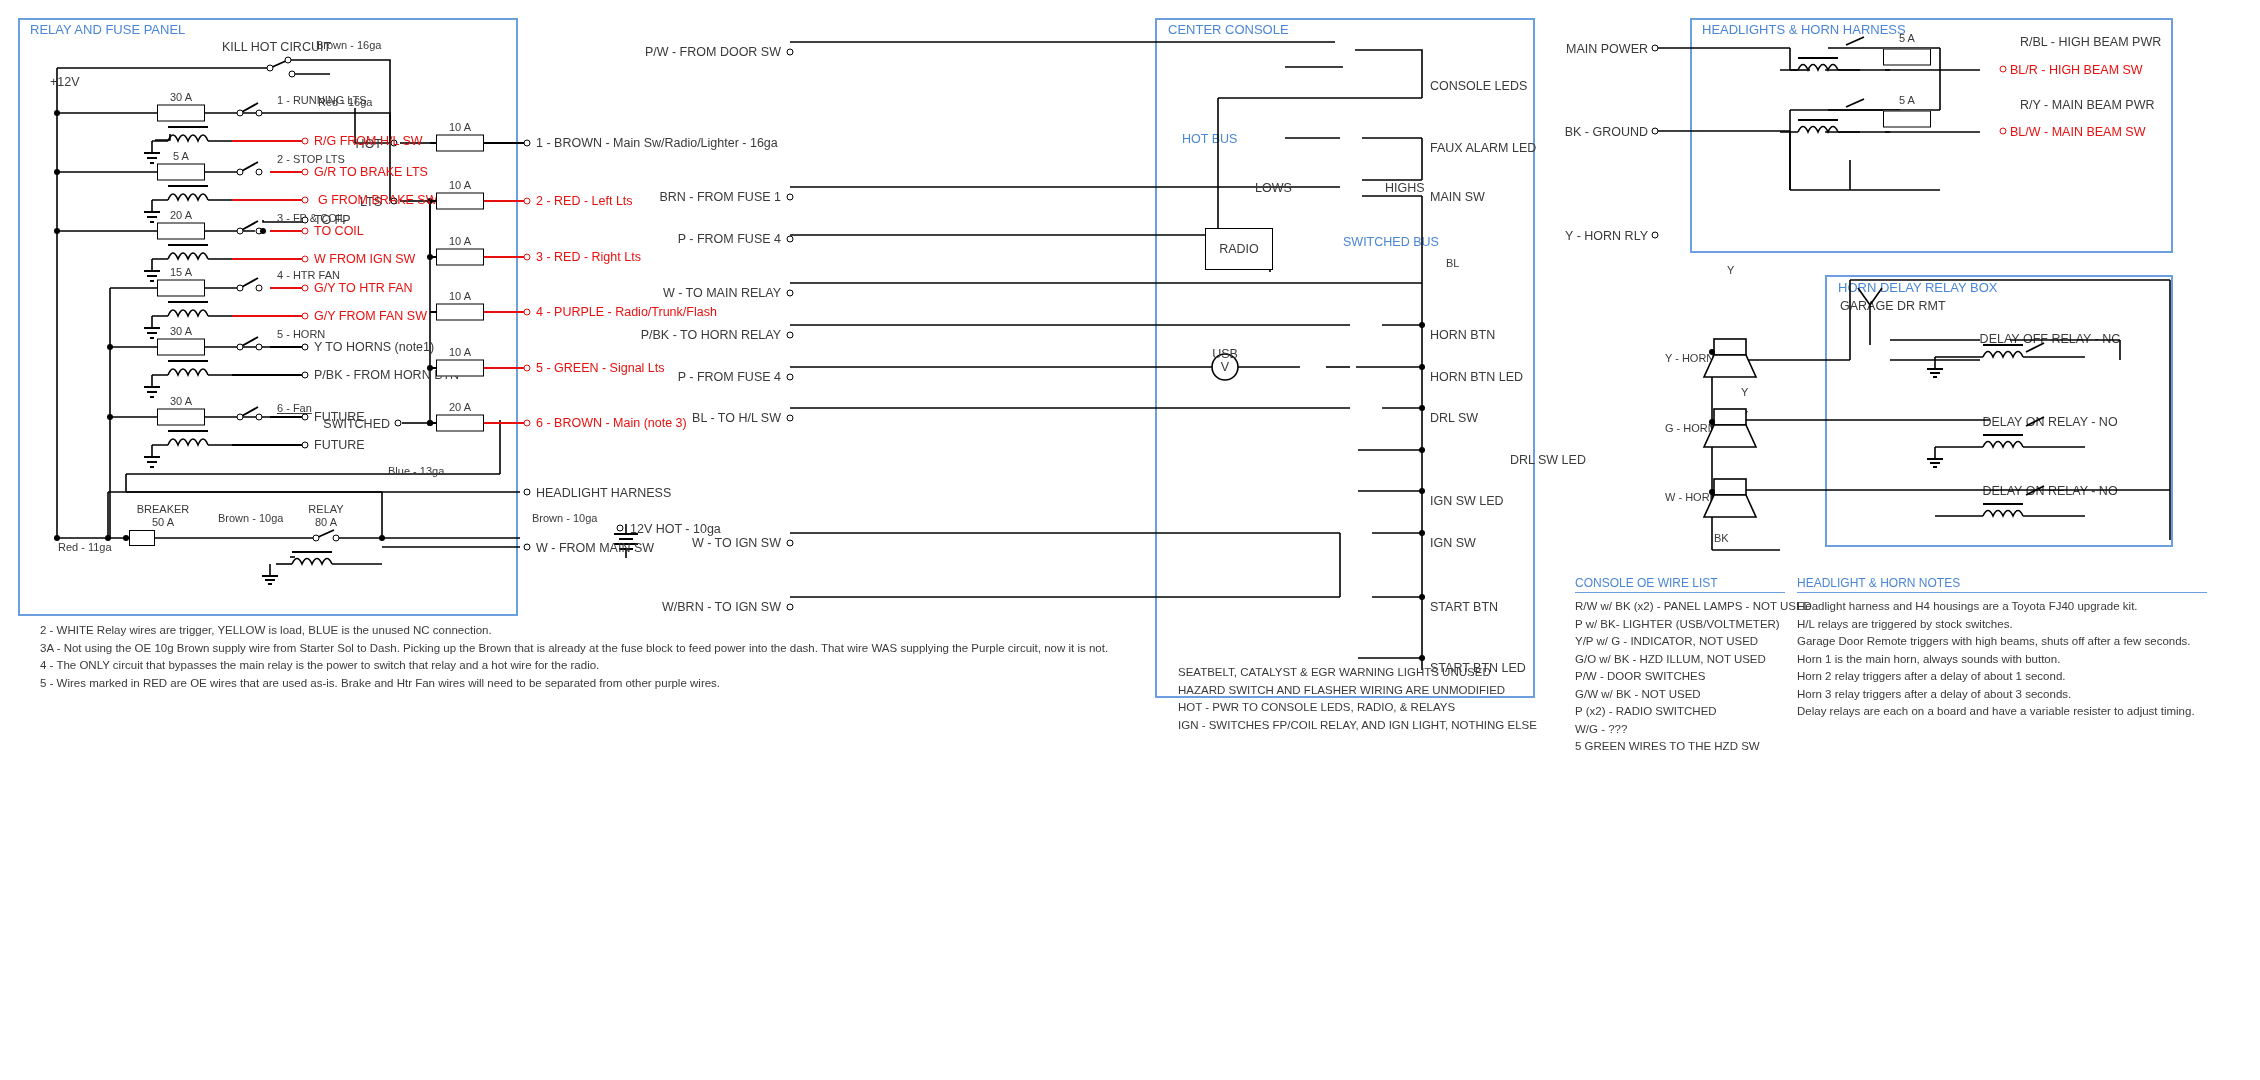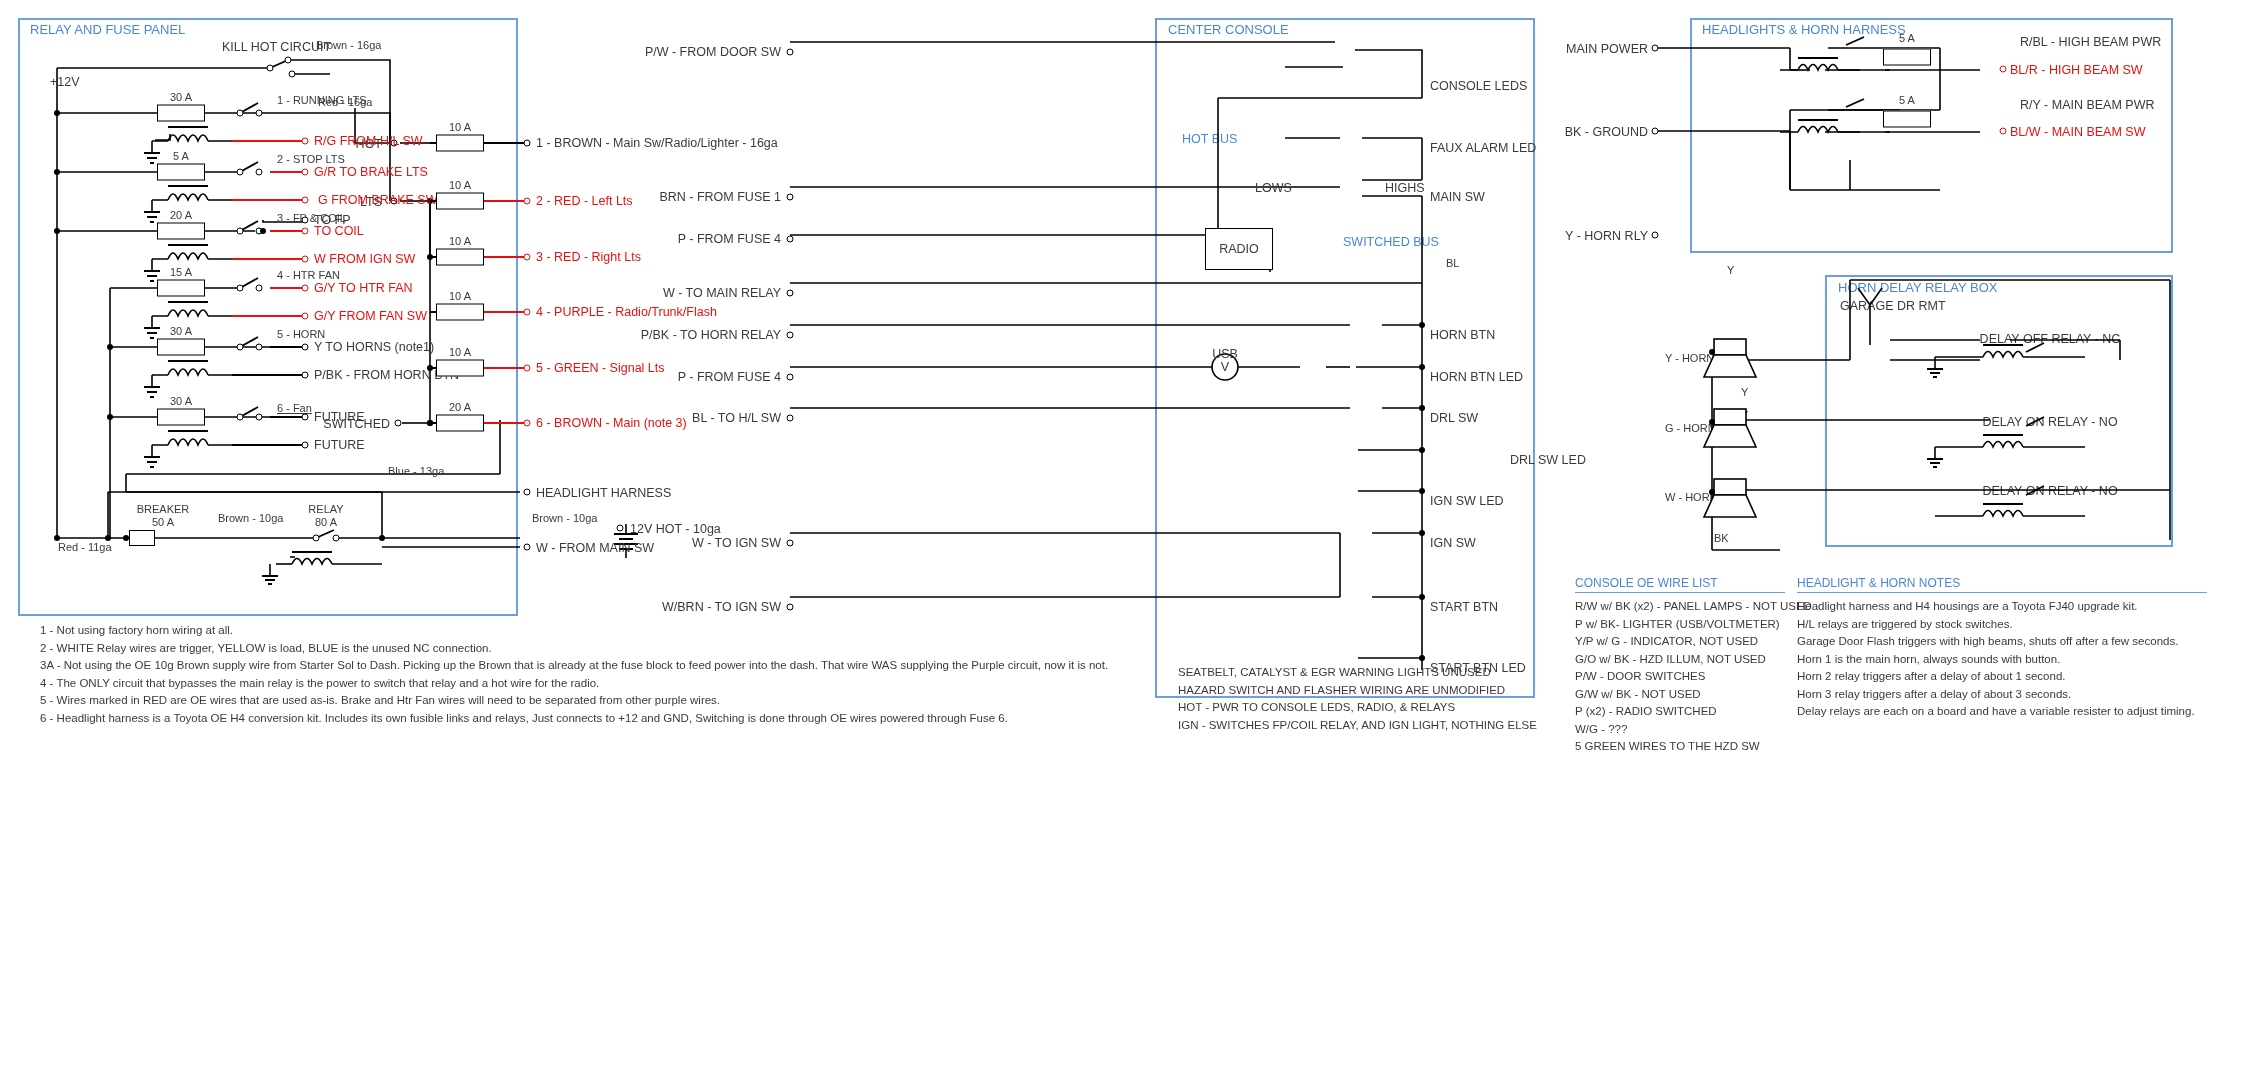--- a/index.html
+++ b/index.html
@@ -347,26 +347,24 @@
     <div class="lbl c sm" style="left:460px;top:402px;">20 A</div>
     <div class="fuse" style="left:460px;top:423px;"></div>
     <div class="w wh" style="left:430px;top:422px;width:6px;"></div>
     <div class="w wh red" style="left:484px;top:422px;width:43px;"></div>
     <div class="term red" style="left:527px;top:423px;"></div>
     <div class="lbl red" style="left:536px;top:417px;">6 - BROWN - Main (note 3)</div>
     <div class="dot" style="left:430px;top:423px;"></div>
   </div>
 
 <div class="notes" id="relay-notes" style="left:40px;top:622px;">
-    <div>1 - Not using factory horn wiring at all.</div>
     <div>2 - WHITE Relay wires are trigger, YELLOW is load, BLUE is the unused NC connection.</div>
     <div>3A - Not using the OE 10g Brown supply wire from Starter Sol to Dash. Picking up the Brown that is already at the fuse block to feed power into the dash. That wire WAS supplying the Purple circuit, now it is not.</div>
     <div>4 - The ONLY circuit that bypasses the main relay is the power to switch that relay and a hot wire for the radio.</div>
     <div>5 - Wires marked in RED are OE wires that are used as-is. Brake and Htr Fan wires will need to be separated from other purple wires.</div>
-    <div>6 - Headlight harness is a Toyota OE H4 conversion kit. Includes its own fusible links and relays, Just connects to +12 and GND, Switching is done through OE wires powered through Fuse 6.</div>
   </div>
 
 <div class="panel" style="left:1155px;top:18px;width:380px;height:680px;"></div>
 <div class="panel-title" style="left:1168px;top:22px;">CENTER CONSOLE</div>
 <div class="lbl blue" style="left:1182px;top:133px;">HOT BUS</div>
 <div class="lbl blue" style="left:1343px;top:236px;">SWITCHED  BUS</div>
 
 <svg style="left:1150px;top:10px;width:400px;height:690px;" viewBox="0 0 400 690">
   <g stroke="#000" stroke-width="1.6" fill="none">
 
@@ -634,18 +632,18 @@
     <div>P (x2) - RADIO SWITCHED</div>
     <div>W/G - ???</div>
     <div>5 GREEN WIRES TO THE HZD SW</div>
   </div>
 
 <div class="notehdr" style="left:1797px;top:576px;">HEADLIGHT &amp; HORN NOTES</div>
 <div class="noteline" style="left:1797px;top:592px;width:410px;"></div>
 <div class="notes" id="horn-notes" style="left:1797px;top:598px;">
     <div>Headlight harness and H4 housings are a Toyota FJ40 upgrade kit.</div>
     <div>H/L relays are triggered by stock switches.</div>
-    <div>Garage Door Flash triggers with high beams, shuts off after a few seconds.</div>
+    <div>Garage Door Remote triggers with high beams, shuts off after a few seconds.</div>
     <div>Horn 1 is the main horn, always sounds with button.</div>
     <div>Horn 2 relay triggers after a delay of about 1 second.</div>
     <div>Horn 3 relay triggers after a delay of about 3 seconds.</div>
     <div>Delay relays are each on a board and have a variable resister to adjust timing.</div>
   </div>
 
 </body></html>

